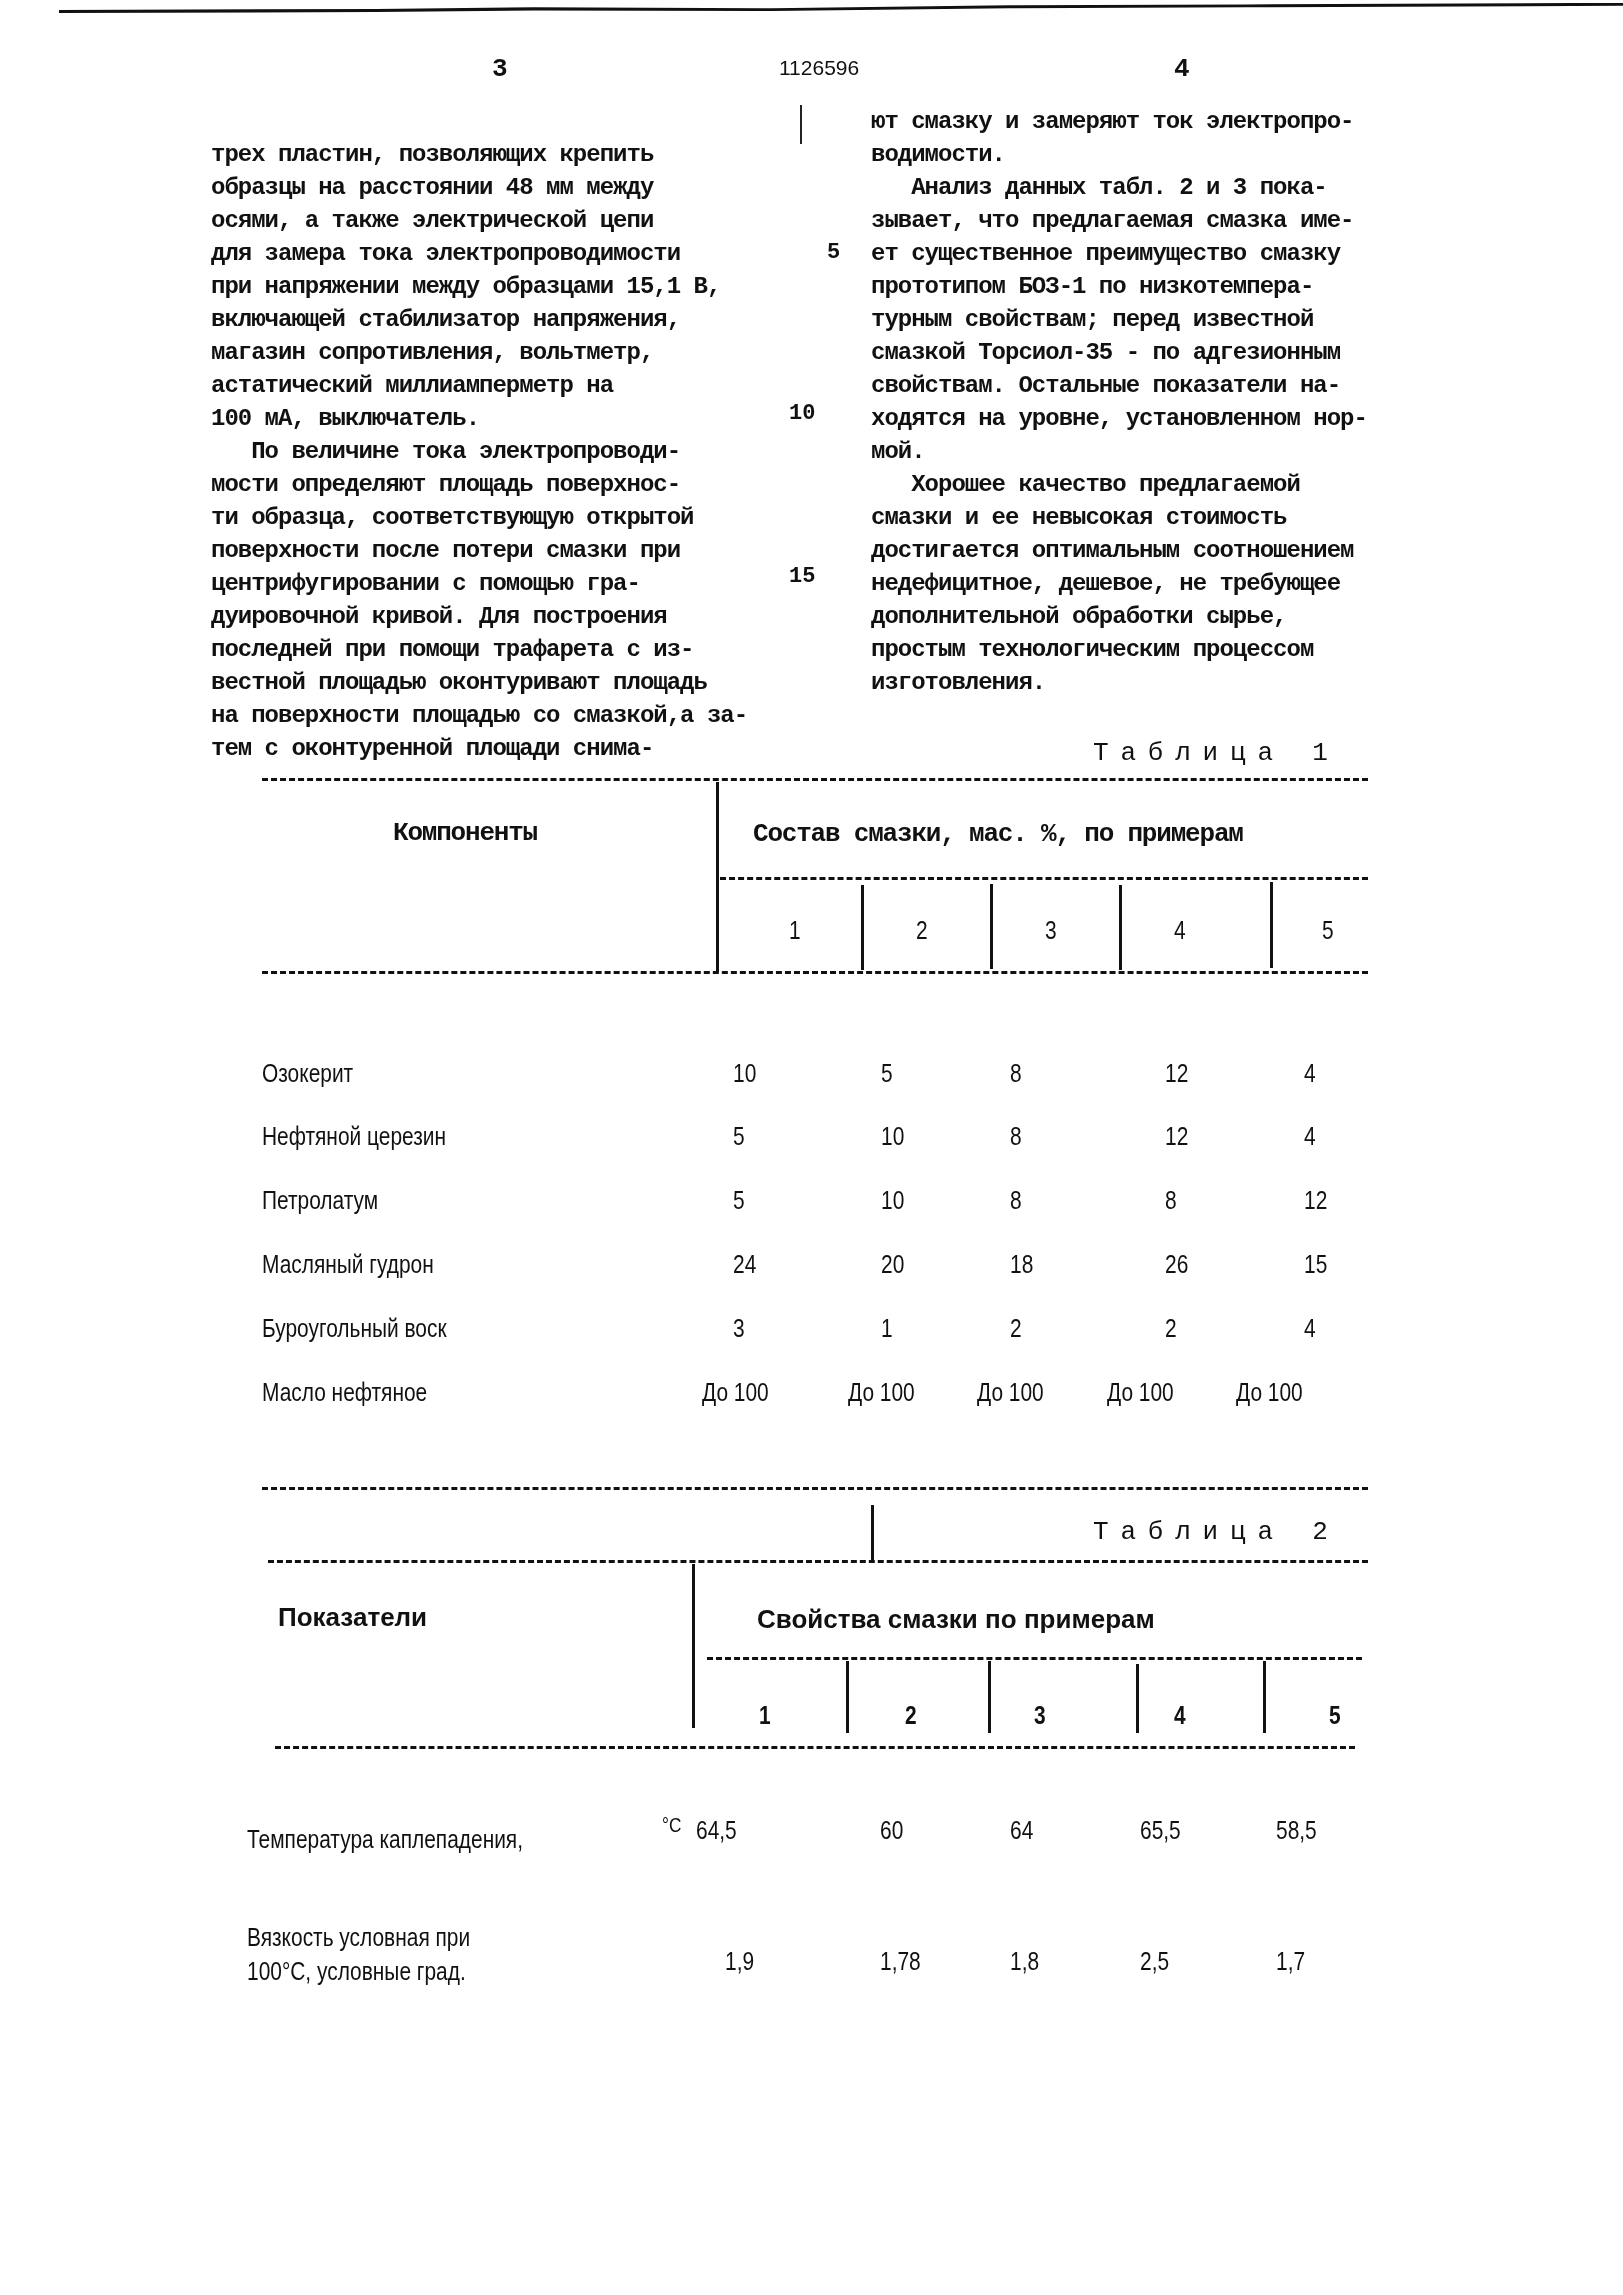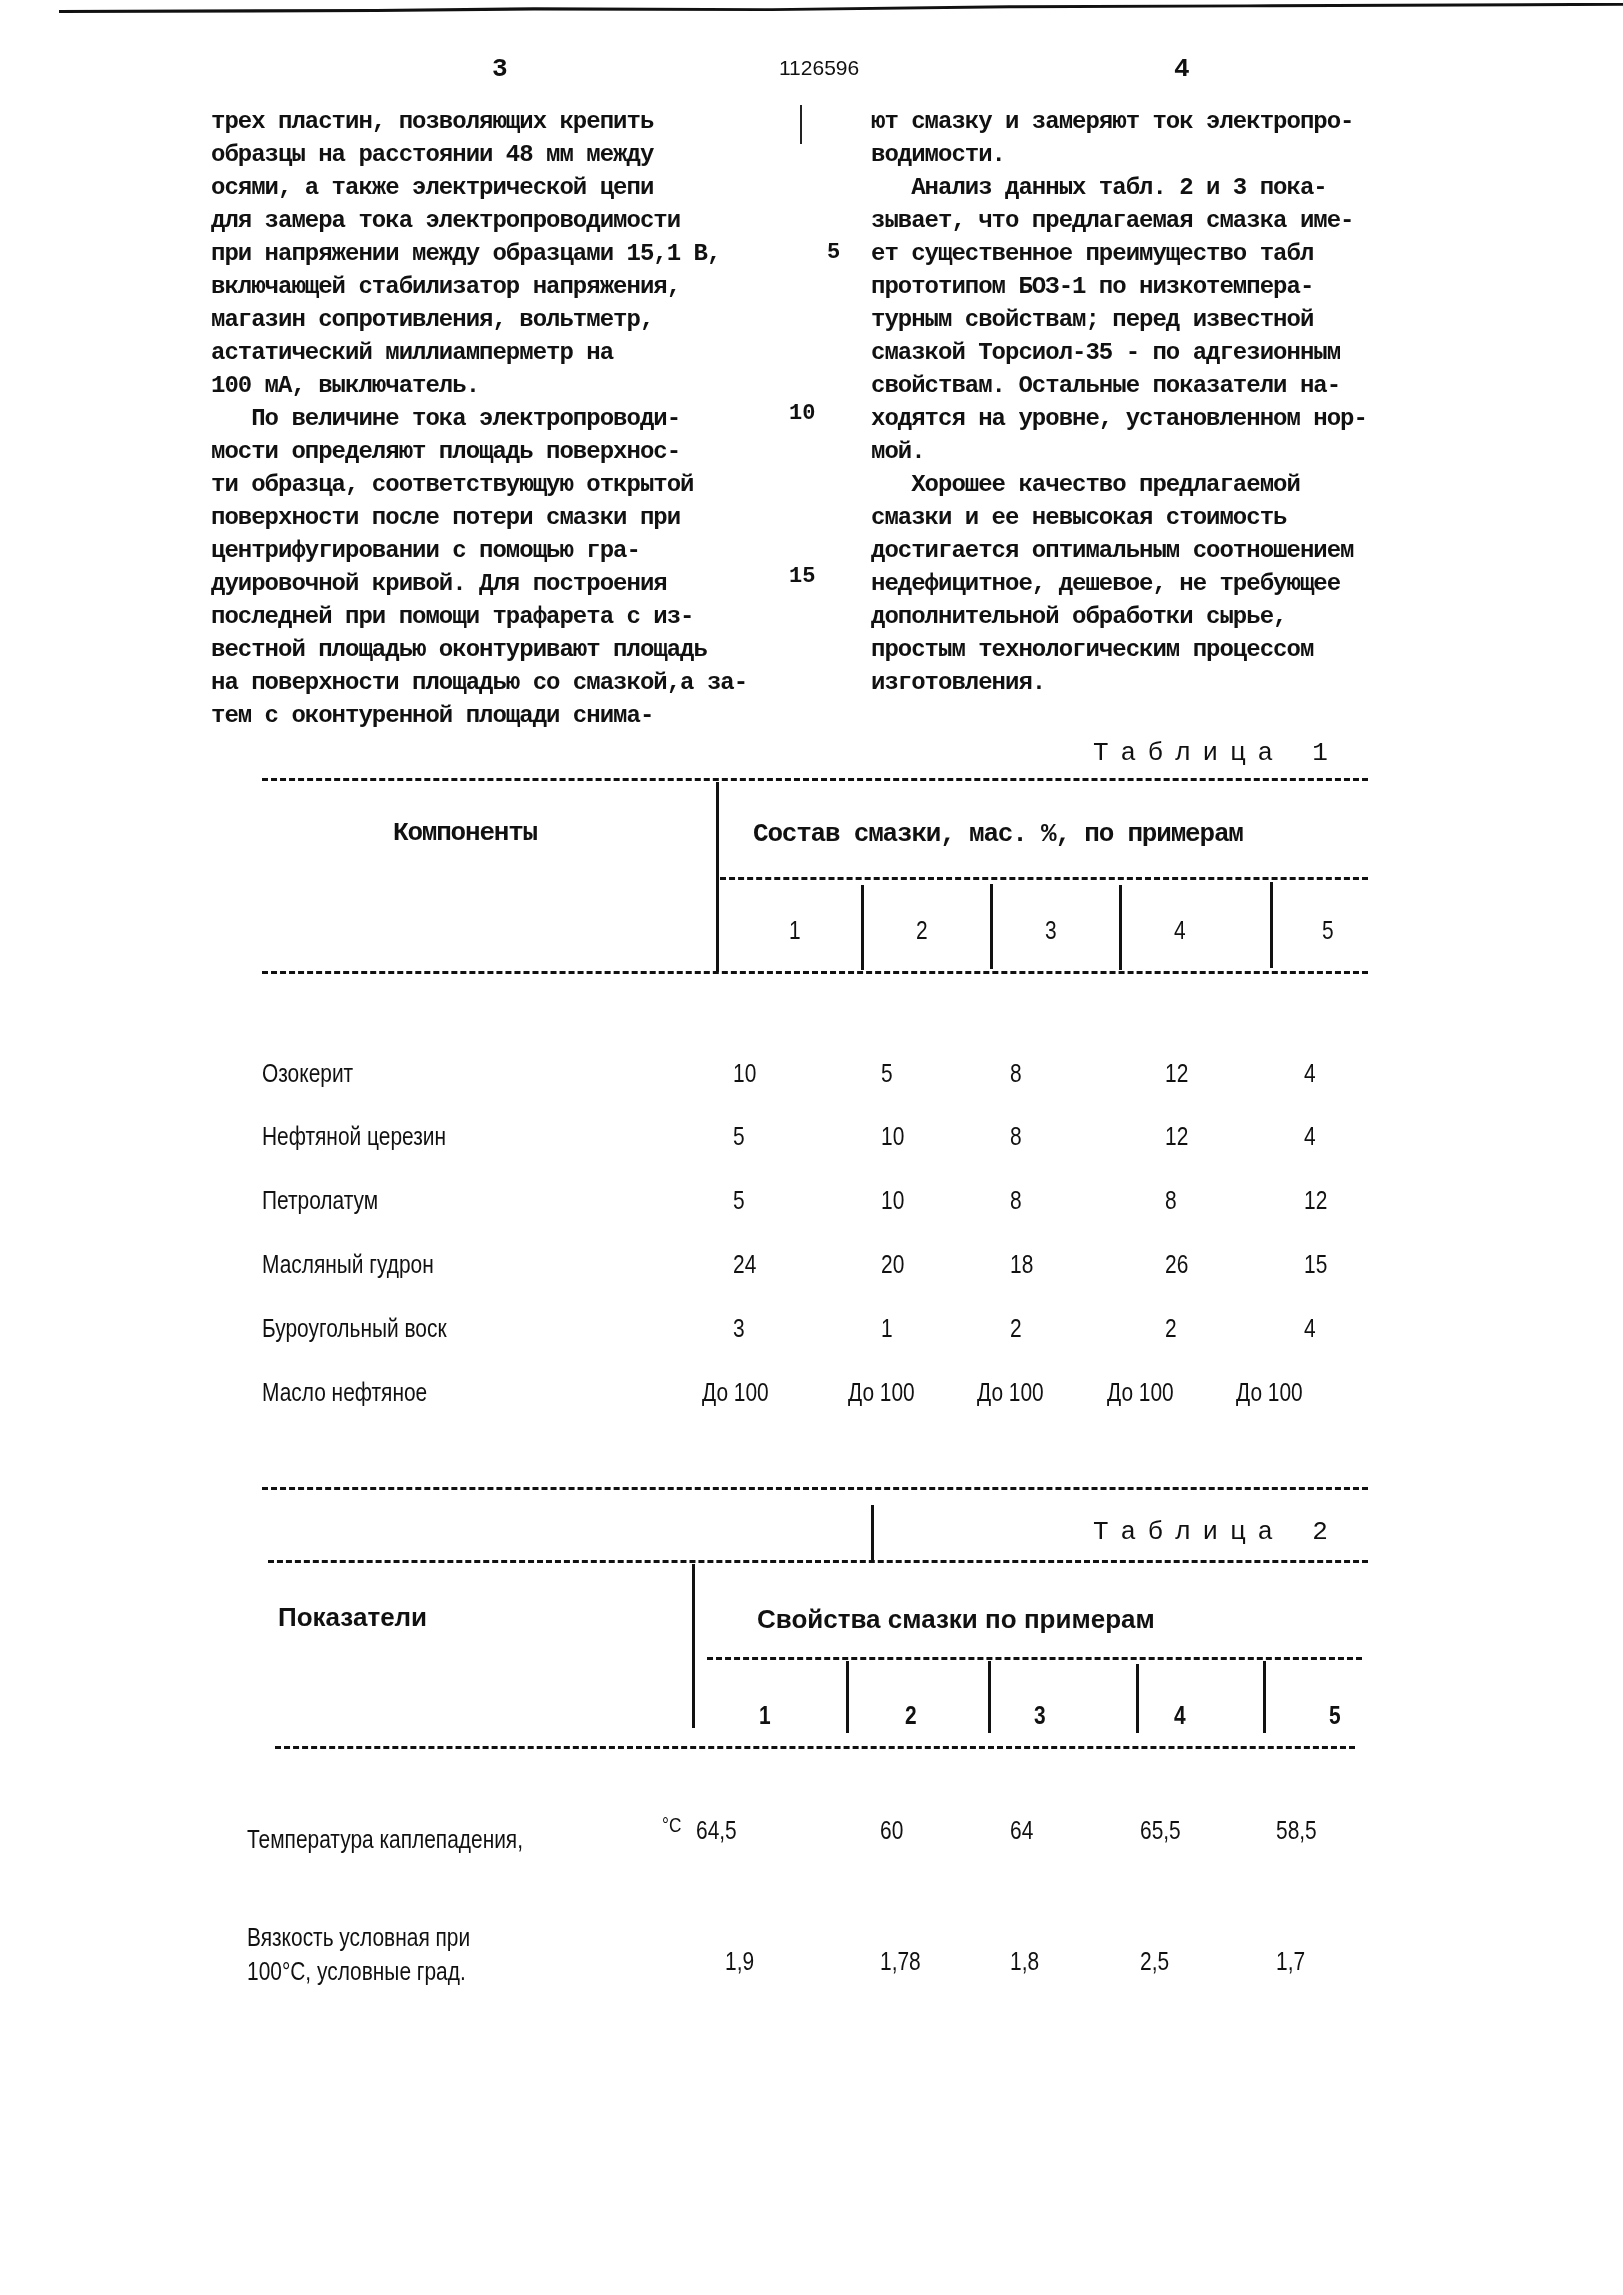--- a/index.html
+++ b/index.html
@@ -14,21 +14,21 @@
   }
   .page-num { position: absolute; top: 54px; font-size: 26px; font-weight: bold; }
   .patent-num { position: absolute; top: 56px; left: 779px; font-size: 21px; font-family: "Liberation Sans Narrow", "Liberation Sans", sans-serif; }
   .col {
     position: absolute; top: 105px; width: 609px;
     font-size: 24px; line-height: 33px; font-weight: bold;
     font-family: "Liberation Mono", "DejaVu Sans Mono", monospace;
     letter-spacing: -1px;
   }
   .col p { margin: 0; white-space: pre; }
-  .col-left { left: 211px; }
+  .col-left { left: 211px; margin-top: 33px; }
   .col-right { left: 871px; }
   .line-no { position: absolute; font-size: 22px; font-weight: bold; left: 789px; }
   .margin-bar { position: absolute; left: 800px; top: 105px; width: 2px; height: 39px; background: #222; }
 
   .tbl-caption { position: absolute; font-size: 26px; letter-spacing: 11.8px; font-family: "Liberation Mono", monospace; }
   .dash { position: absolute; height: 0; border-top: 3.9px dashed #111; }
   .vline { position: absolute; width: 2.6px; background: #111; }
   .cell { position: absolute; font-size: 25.5px; font-family: "Liberation Sans", sans-serif; transform: scaleX(0.82); transform-origin: left center; white-space: nowrap; }
   .hdr { position: absolute; font-size: 26px; font-family: "Liberation Mono", monospace; letter-spacing: -1.2px; white-space: nowrap; font-weight: bold; }
   .bold { font-weight: bold; }
@@ -67,21 +67,21 @@
 <div class="margin-bar"></div>
 <div class="line-no" style="top:240px;left:827px;">5</div>
 <div class="line-no" style="top:401px;">10</div>
 <div class="line-no" style="top:564px;">15</div>
 
 <div class="col col-right">
   <p>ют смазку и замеряют ток электропро-</p>
   <p>водимости.</p>
   <p>   Анализ данных табл. 2 и 3 пока-</p>
   <p>зывает, что предлагаемая смазка име-</p>
-  <p>ет существенное преимущество табл</p>
+  <p>ет существенное преимущество смазку</p>
   <p>прототипом БОЗ-1 по низкотемпера-</p>
   <p>турным свойствам; перед известной</p>
   <p>смазкой Торсиол-35 - по адгезионным</p>
   <p>свойствам. Остальные показатели на-</p>
   <p>ходятся на уровне, установленном нор-</p>
   <p>мой.</p>
   <p>   Хорошее качество предлагаемой</p>
   <p>смазки и ее невысокая стоимость</p>
   <p>достигается оптимальным соотношением</p>
   <p>недефицитное, дешевое, не требующее</p>

